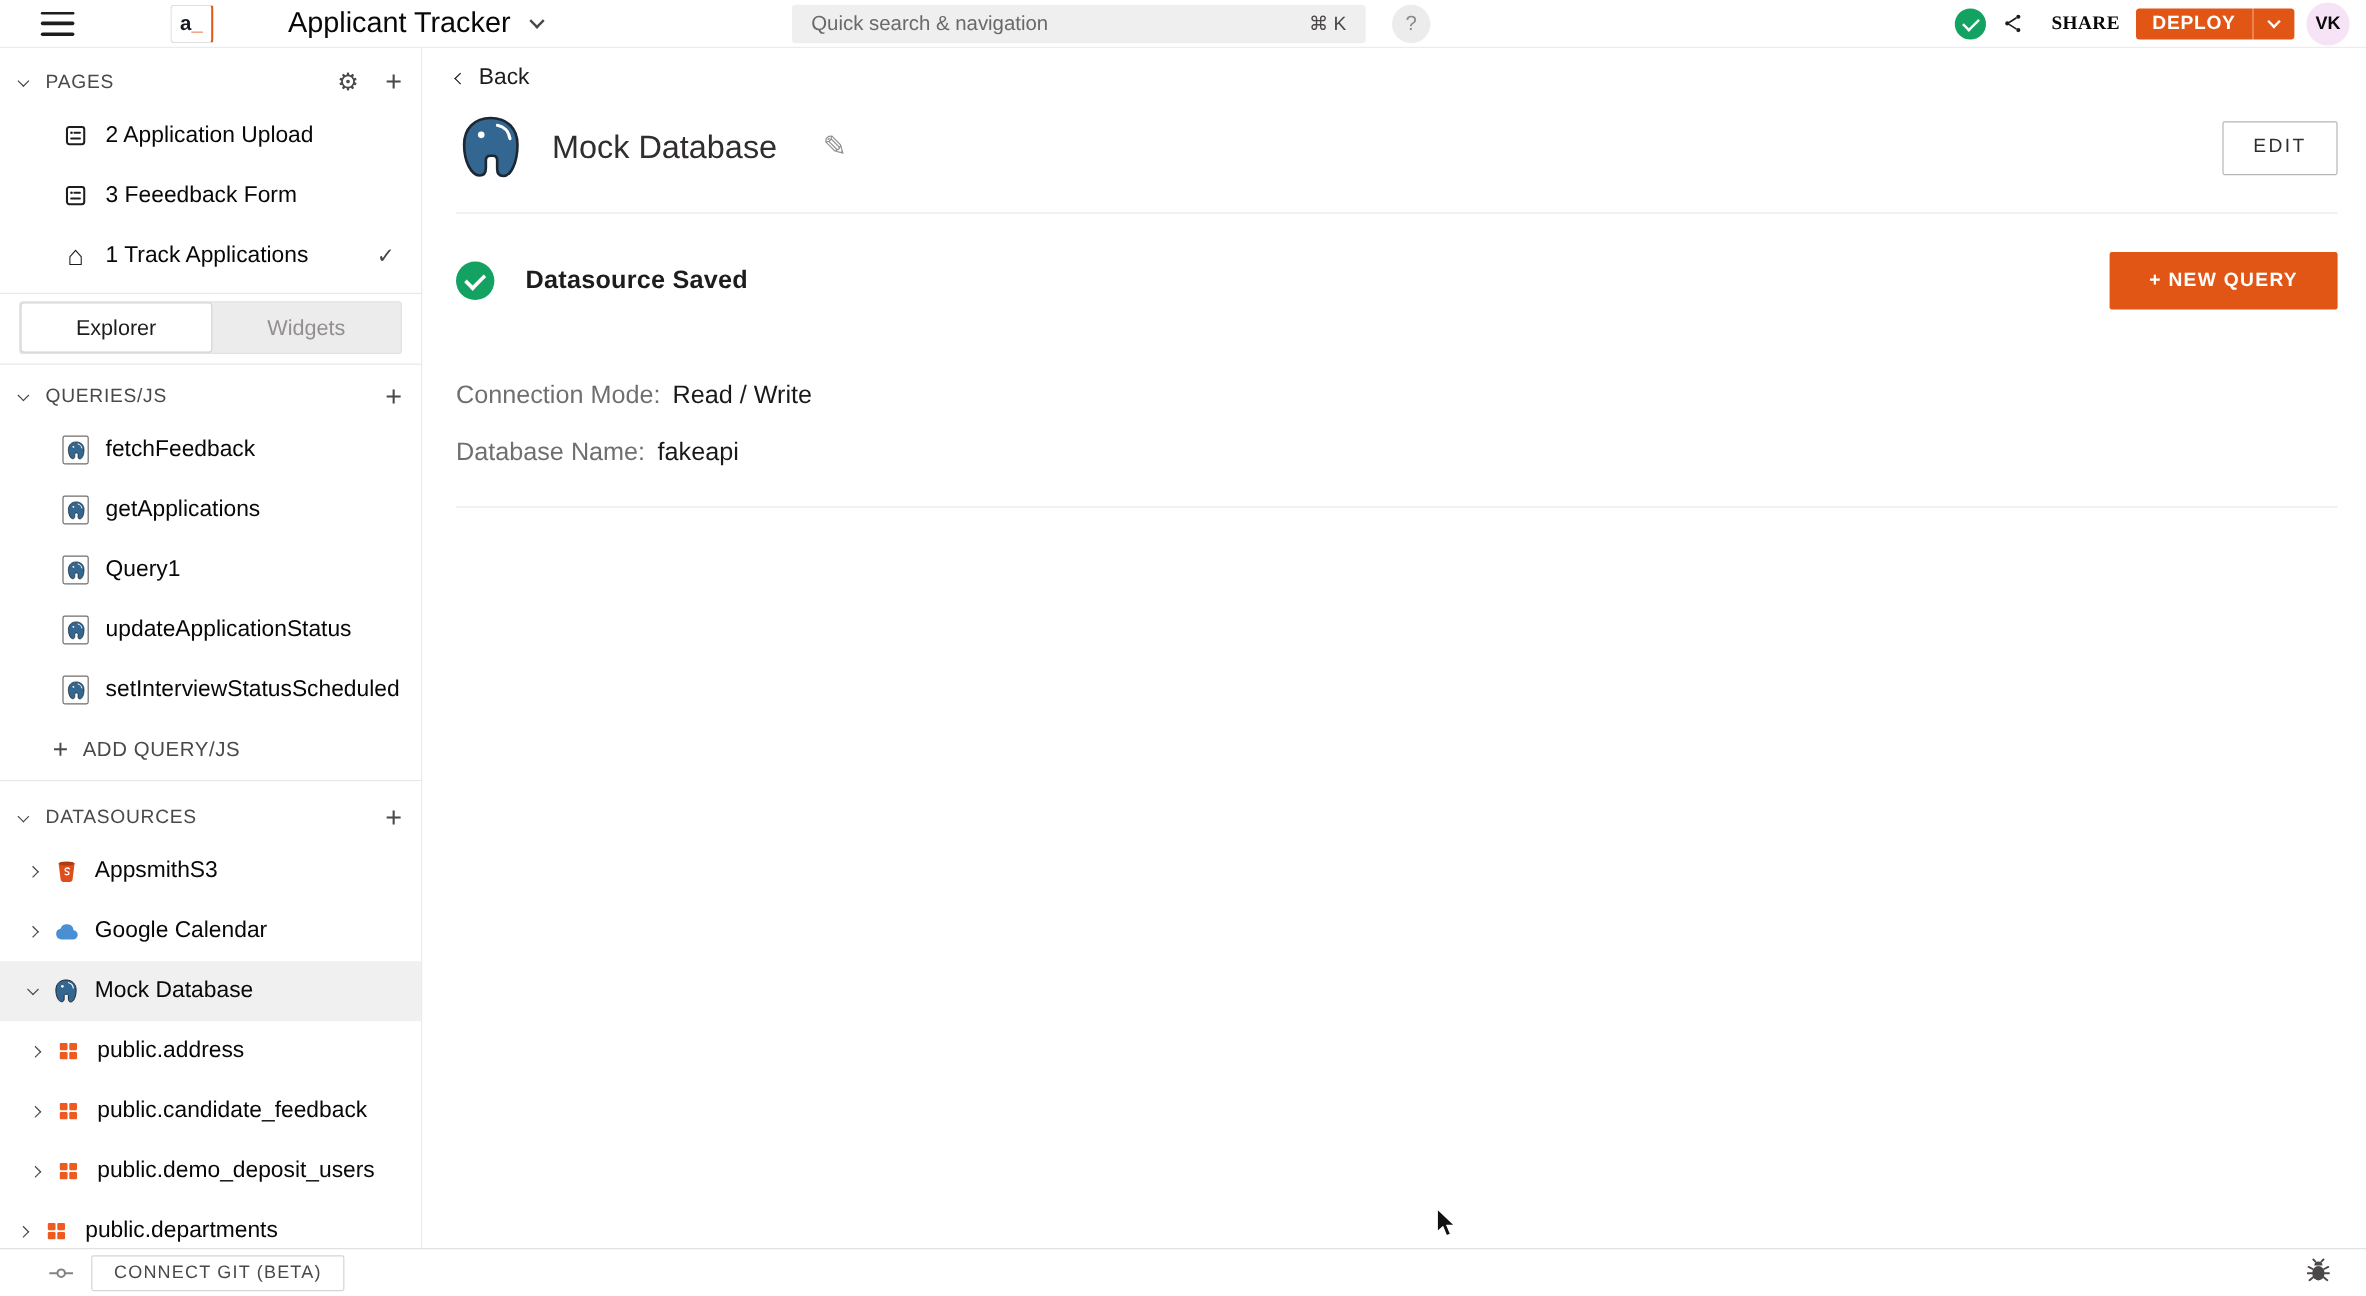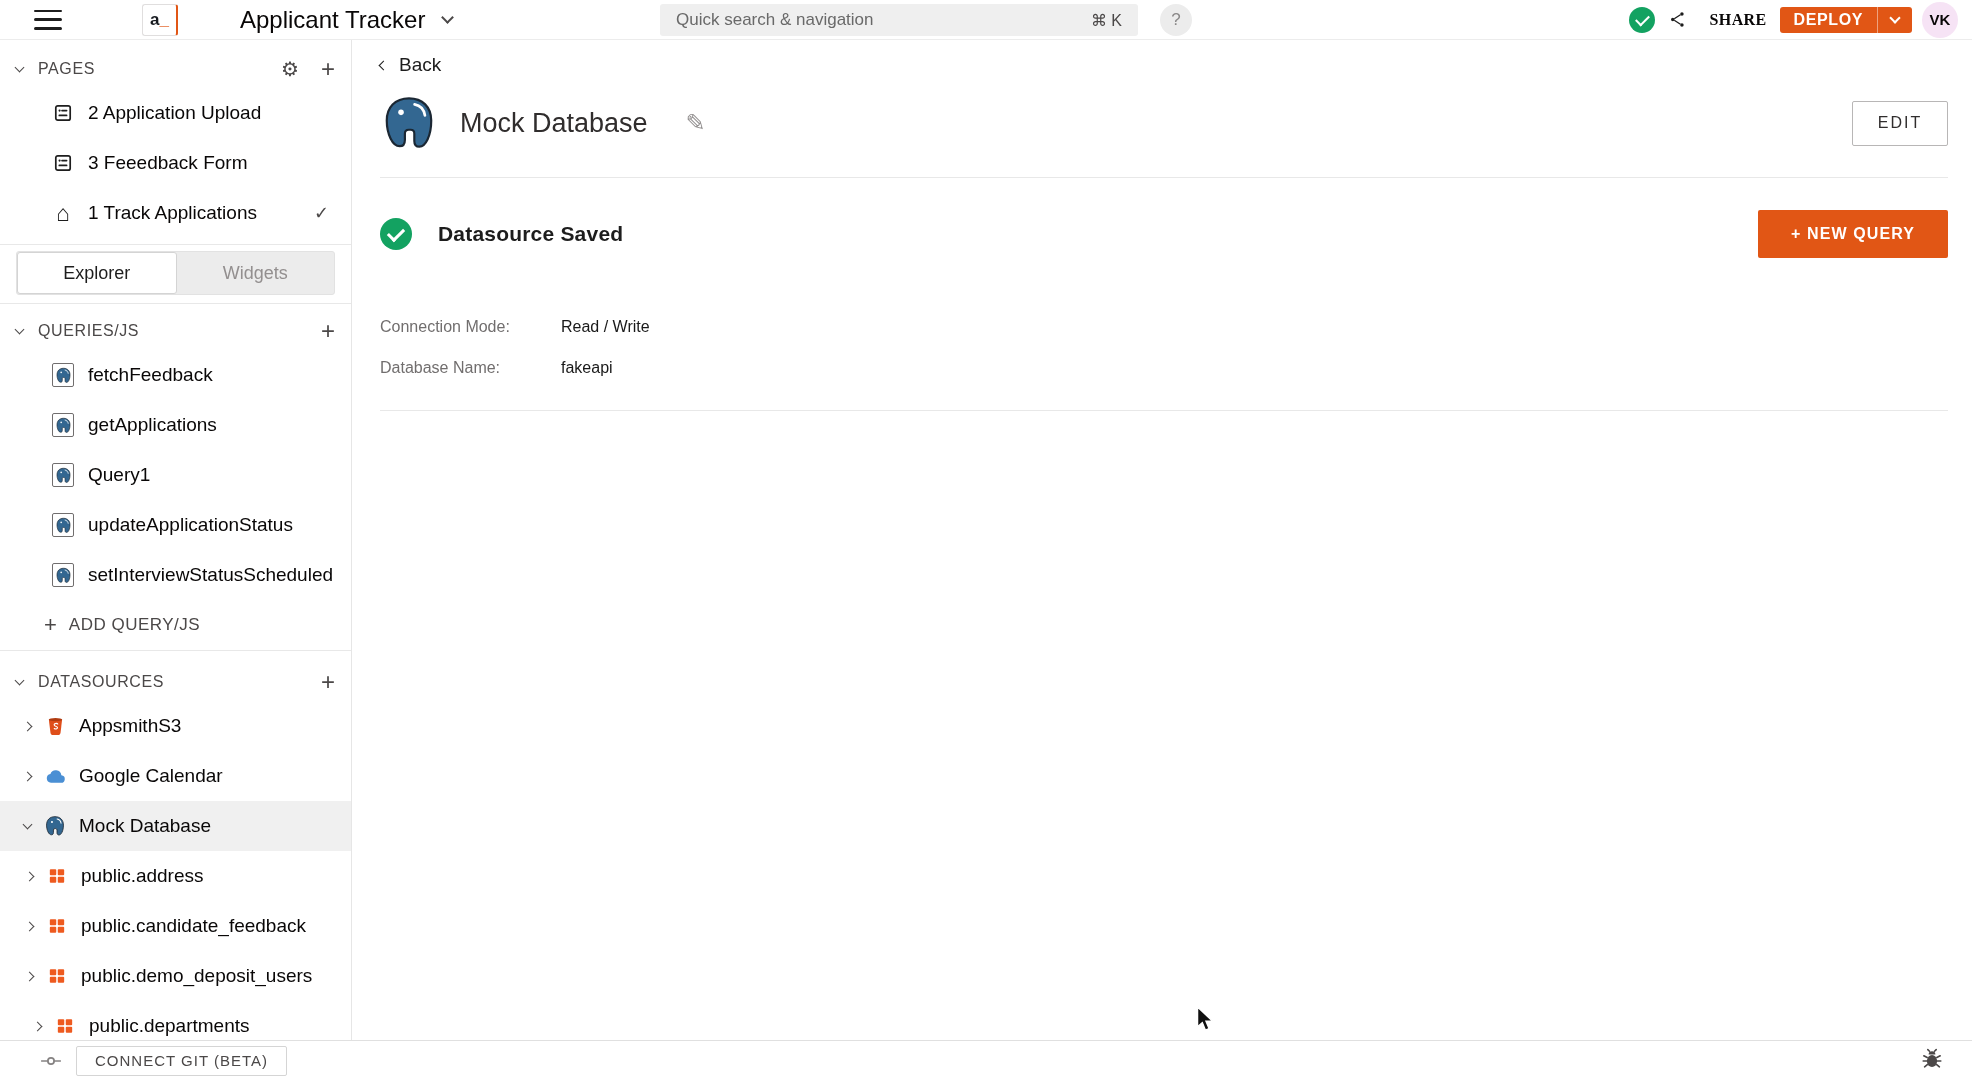--- a/index.html
+++ b/index.html
@@ -123,21 +123,21 @@
   .hr.two { margin-top:33px; }
 
   .status-row { margin-top:32px; display:flex; align-items:center; }
   .check-circle.big { width:32px; height:32px; }
   .check-circle.big::after { width:13px; height:7px; left:8px; top:10px; border-width:3px; }
   .status-lbl { margin-left:26px; font-size:21px; font-weight:700; color:#1d1d1d; letter-spacing:0.2px; }
   .newq-btn { margin-left:auto; width:190px; height:48px; background:var(--accent-orange,#E15615); color:#fff;
     border:none; border-radius:2px; font-size:16px; font-weight:700; letter-spacing:1.1px; cursor:pointer;
     font-family:"Liberation Sans",sans-serif; }
 
-  .field-row { display:flex; align-items:flex-end; font-size:16px;gap:13px; }
+  .field-row { display:flex; align-items:flex-end; font-size:21px; }
   .field-row.first { margin-top:60px; }
   .field-row.next { margin-top:23px; }
   .field-lbl { color:#716e6e; display:inline-block; min-width:158px; }
   .field-val { color:#191919; margin-left:10px; }
 
   
   .footer { height:40px; flex:0 0 40px; border-top:1px solid #e0e0e0; background:#fff;
     display:flex; align-items:center; padding:0 28px 0 40px; }
   .git-btn { margin-left:14px; height:30px; padding:0 18px; background:#fff; border:1px solid #d5d5d5; border-radius:2px;
     font-size:15px; letter-spacing:1px; color:#4b4848; cursor:pointer; font-family:"Liberation Sans",sans-serif; }
@@ -418,21 +418,21 @@
       </div>
       <div class="side-item ds" style="padding-left:26px;">
         <span class="chev right sm"></span>
         <span class="ic">
             <svg width="20" height="20">
               <use href="#table-ic" width="20" height="20"></use>
             </svg>
           </span>
         <span>public.demo_deposit_users</span>
       </div>
-      <div class="side-item ds" style="padding-left:34px;">
+      <div class="side-item ds" style="padding-left:16px;">
         <span class="chev right sm"></span>
         <span class="ic">
             <svg width="20" height="20">
               <use href="#table-ic" width="20" height="20"></use>
             </svg>
           </span>
         <span>public.departments</span>
       </div>
     </aside>
 

